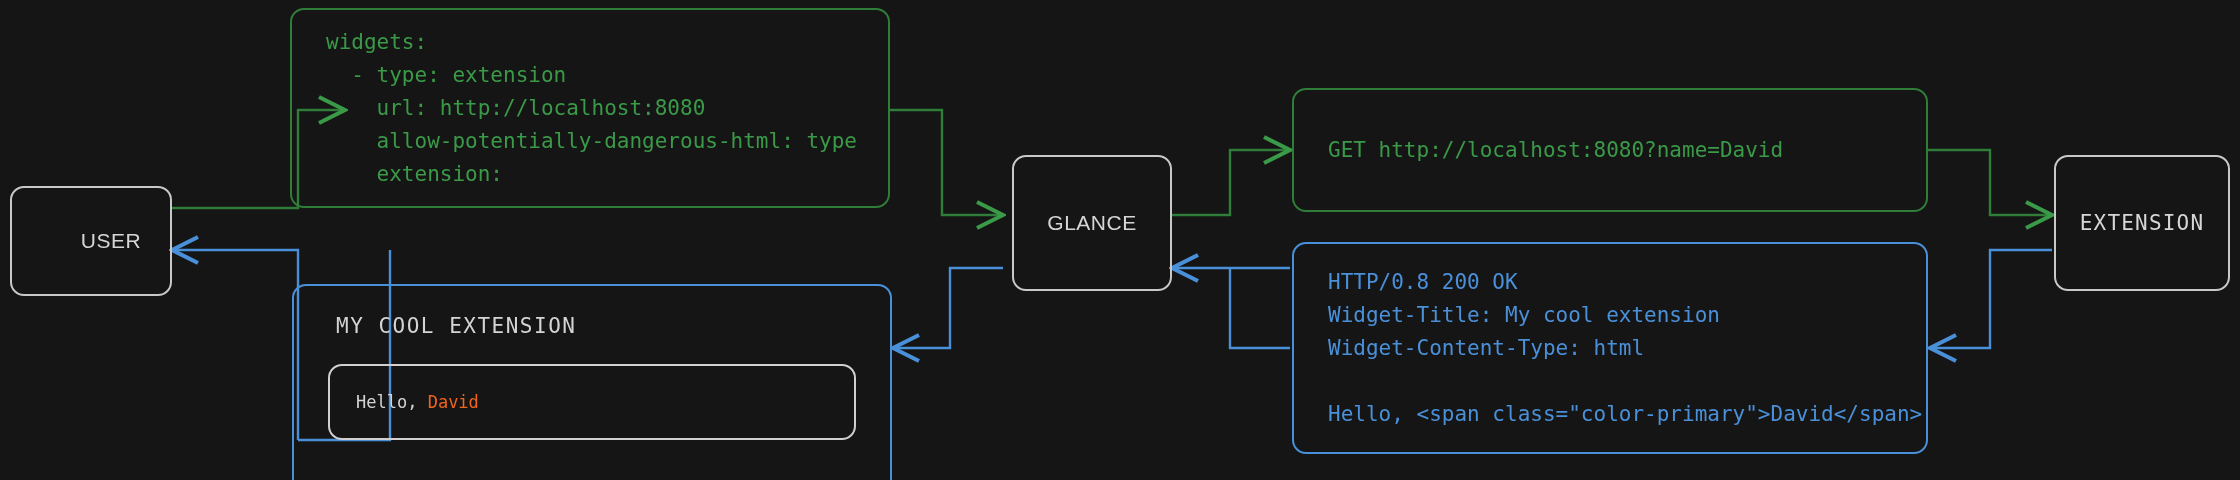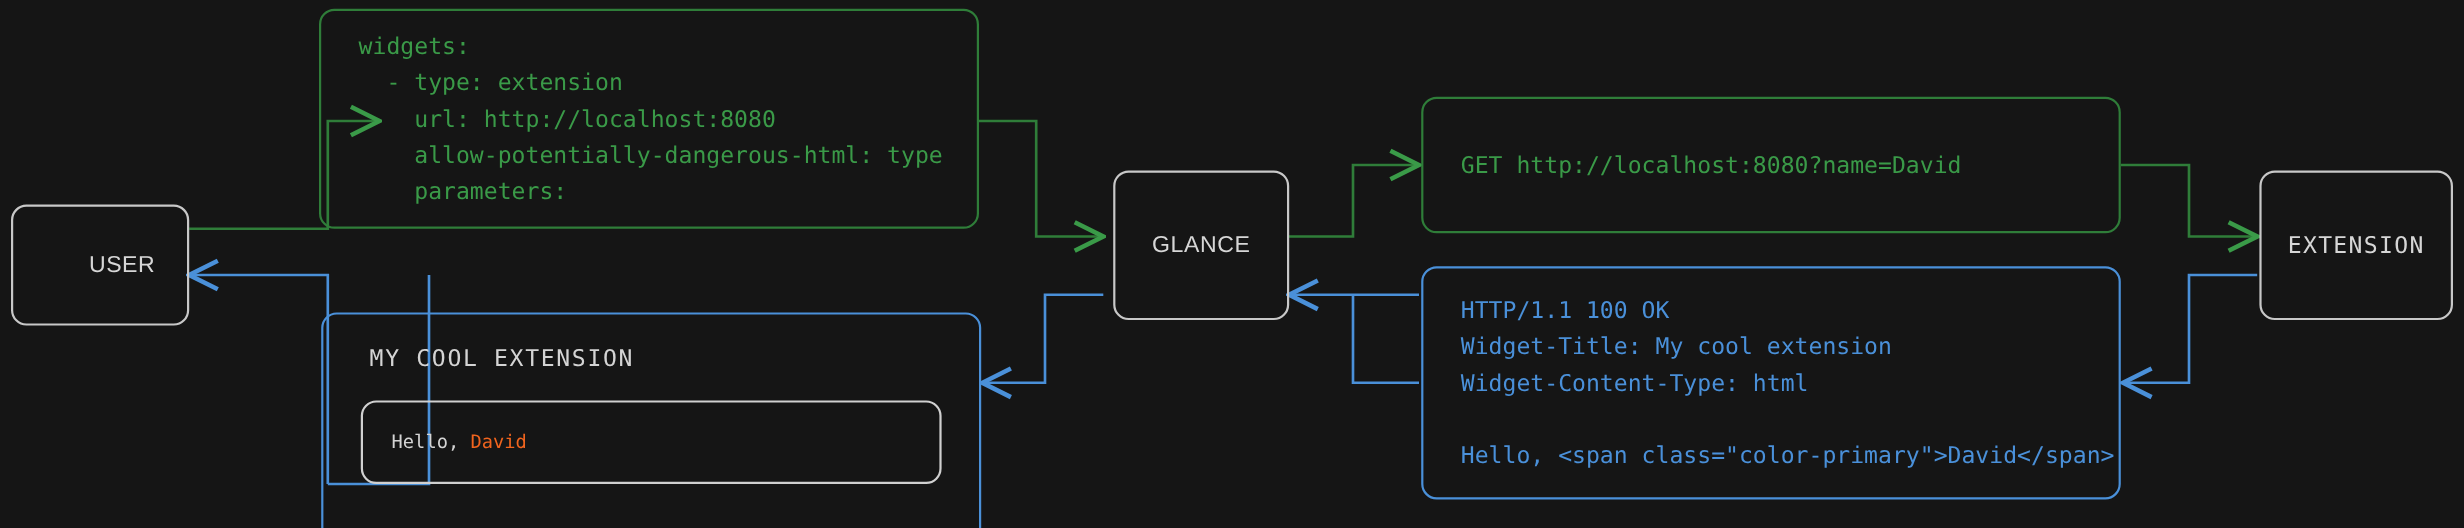--- a/index.html
+++ b/index.html
@@ -130,29 +130,29 @@
 
   <div class="node" style="left:2054px; top:155px; width:176px; height:136px;">
     <span class="node-label">EXTENSION</span>
   </div>
 
   <div class="codebox" style="left:290px; top:8px; width:600px; height:200px;">
     <div class="code-line">widgets:</div>
     <div class="code-line">  - type: extension</div>
     <div class="code-line">    url: http://localhost:8080</div>
     <div class="code-line">    allow-potentially-dangerous-html: type</div>
-    <div class="code-line">    parameters:</div>
+    <div class="code-line">    extension:</div>
   </div>
 
   <div class="codebox" style="left:1292px; top:88px; width:636px; height:124px;">
     <div class="code-line">GET http://localhost:8080?name=David</div>
   </div>
 
   <div class="codebox blue" style="left:1292px; top:242px; width:636px; height:212px;">
-    <div class="code-line blue">HTTP/1.1 100 OK</div>
+    <div class="code-line blue">HTTP/0.8 200 OK</div>
     <div class="code-line blue">Widget-Title: My cool extension</div>
     <div class="code-line blue">Widget-Content-Type: html</div>
     <div class="code-line blue blank">&nbsp;</div>
     <div class="code-line blue">Hello, &lt;span class="color-primary"&gt;David&lt;/span&gt;</div>
   </div>
 
   <div class="codebox plain" style="left:292px; top:242px; width:600px; height:226px; justify-content:flex-start; padding-top:28px;margin-top:42px;">
     <div class="widget-title">MY COOL EXTENSION</div>
     <div class="widget-inner">
       <div class="widget-inner-text"><span>Hello, </span><span class="accent-name">David</span></div>

